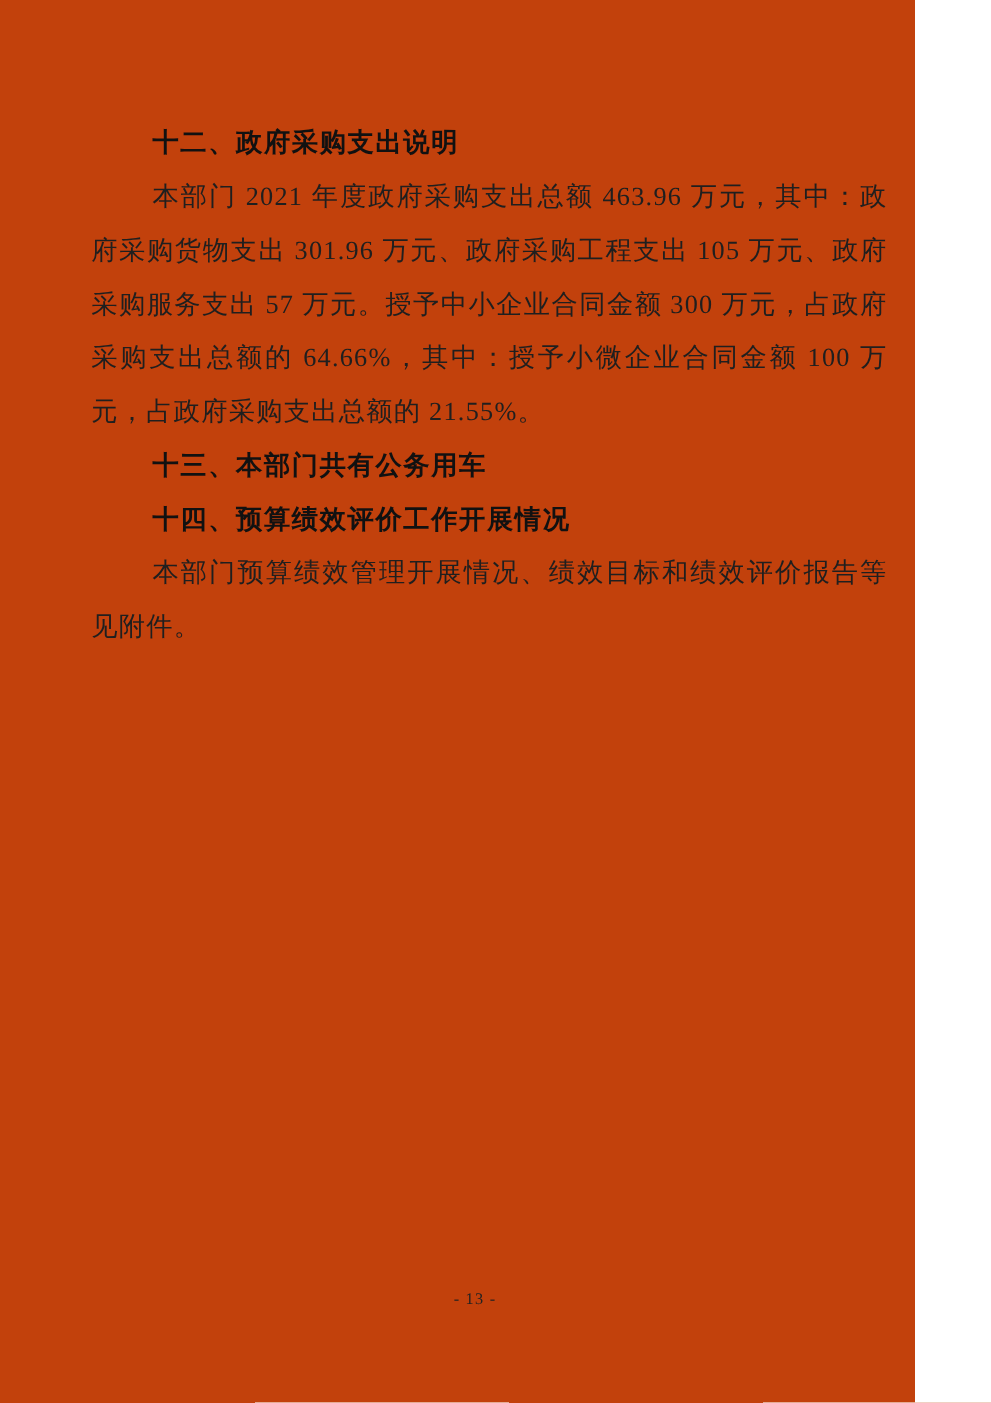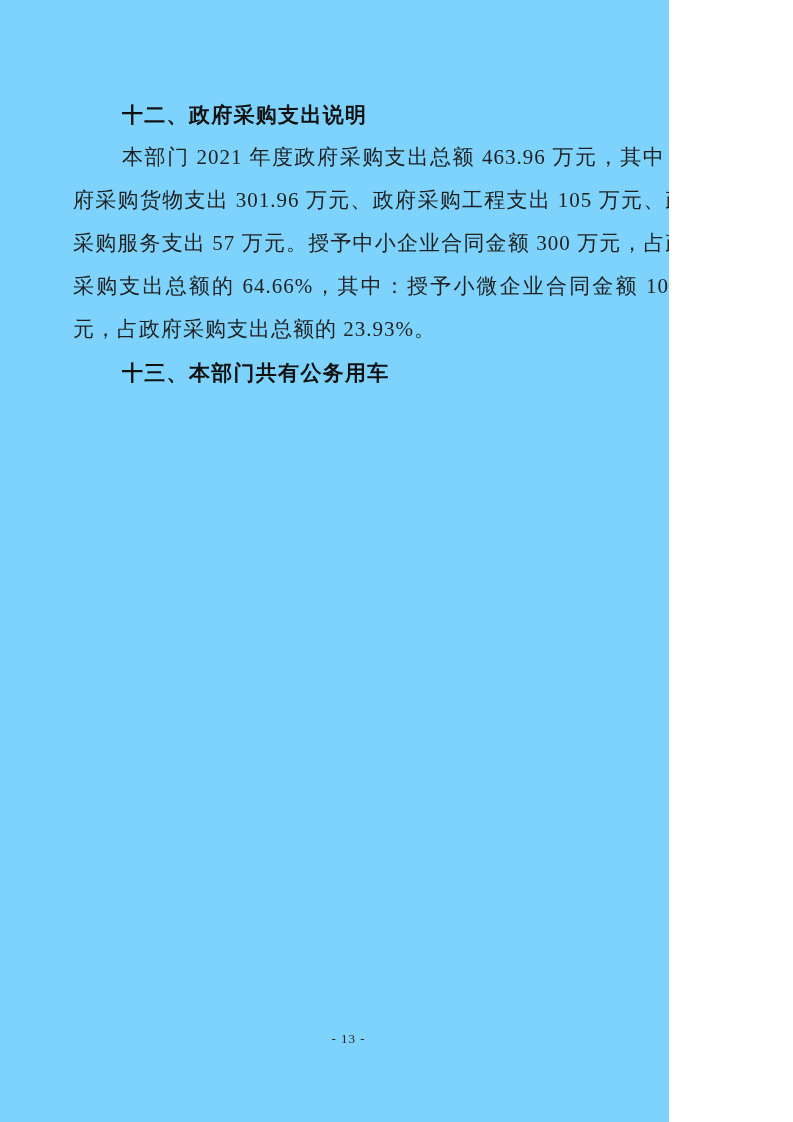--- a/index.html
+++ b/index.html
@@ -2,23 +2,23 @@
 <html><head>
 <meta charset="utf-8">
 <style>
   html, body {
     margin: 0;
     padding: 0;
     background: #ffffff;
   }
   .page {
     position: relative;
-    width: 669px;
+    width: 732px;
     height: 1122px;
-    background: #7dd3fc;
+    background: #c2410c;
     color: #1f1f1f;
     overflow: hidden;
     font-family: "Liberation Serif", "DejaVu Serif", serif;
   }
   .content {
     position: absolute;
     left: 73px;
     top: 93px;
     width: 637px;
   }
@@ -61,24 +61,28 @@
   }
 </style>
 </head>
 <body>
 
 <div class="page">
   <div class="content">
 
     <section>
       <h2 class="heading">十二、政府采购支出说明</h2>
-      <p class="para">本部门 2021 年度政府采购支出总额 463.96 万元，其中：政府采购货物支出 301.96 万元、政府采购工程支出 105 万元、政府采购服务支出 57 万元。授予中小企业合同金额 300 万元，占政府采购支出总额的 64.66%，其中：授予小微企业合同金额 100 万元，占政府采购支出总额的 23.93%。</p>
+      <p class="para">本部门 2021 年度政府采购支出总额 463.96 万元，其中：政府采购货物支出 301.96 万元、政府采购工程支出 105 万元、政府采购服务支出 57 万元。授予中小企业合同金额 300 万元，占政府采购支出总额的 64.66%，其中：授予小微企业合同金额 100 万元，占政府采购支出总额的 21.55%。</p>
     </section>
 
     <section>
       <h2 class="heading">十三、本部门共有公务用车</h2>
     </section>
 
+    <section>
+      <h2 class="heading">十四、预算绩效评价工作开展情况</h2>
+      <p class="para">本部门预算绩效管理开展情况、绩效目标和绩效评价报告等见附件。</p>
+    </section>
 
   </div>
 
   <div class="page-number">- 13 -</div>
 </div>
 
 </body></html>

